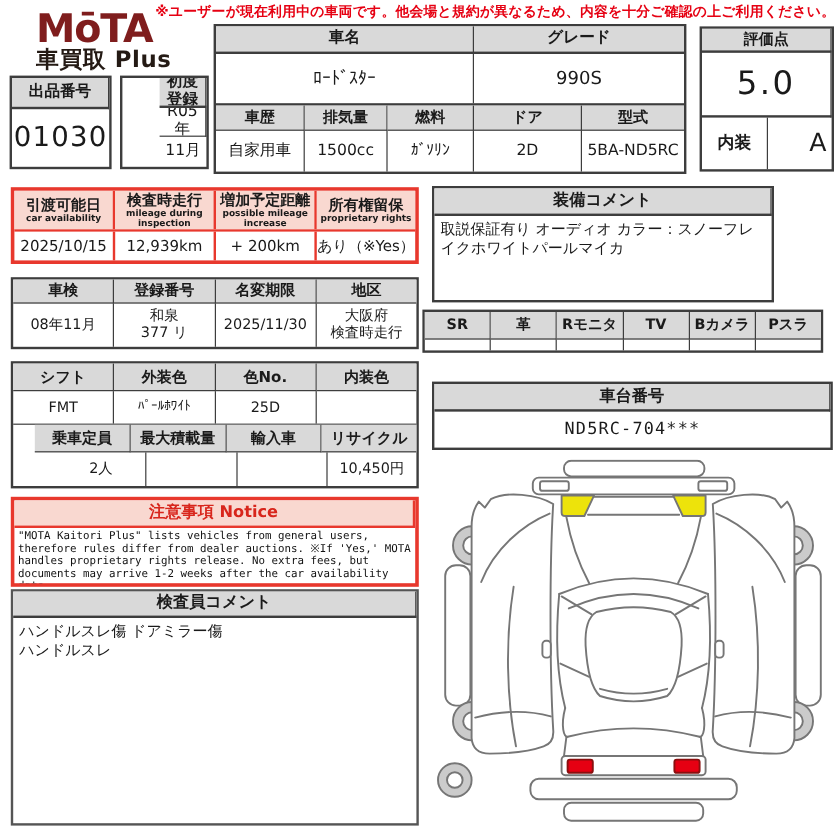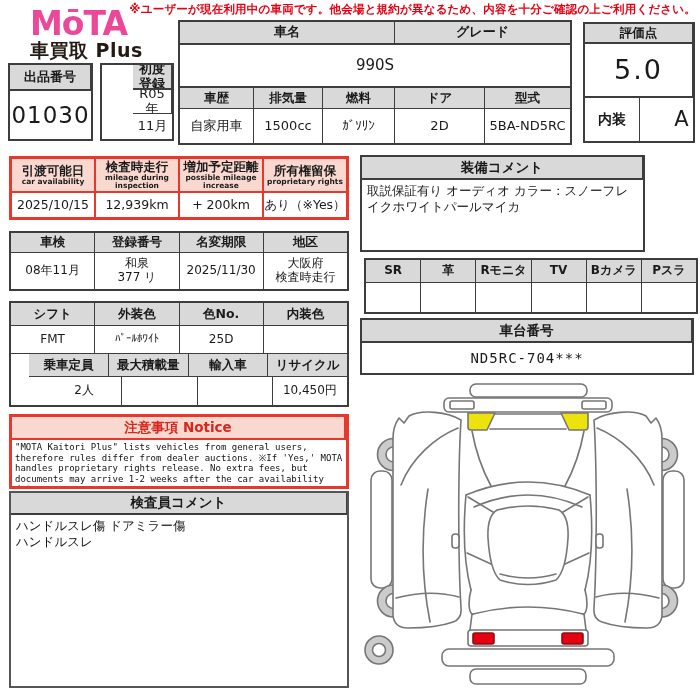--- a/index.html
+++ b/index.html
@@ -24,21 +24,21 @@
   
   .redtbl { position:absolute; border:3px solid var(--accent_red,#e8382d); background:#fff; display:flex; flex-direction:column; }
   .redtbl .c { border-right:2px solid var(--accent_red,#e8382d); }
   .redtbl .c:last-child { border-right:none; }
   .pink { background:var(--pink_bg,#f9d8d0); font-weight:bold; }
   .rbb { border-bottom:2px solid var(--accent_red,#e8382d); }
 
   .banner { position:absolute; top:2px; right:4px; font-size:11.5px; font-weight:bold;
             color:var(--banner_red,#e60012); letter-spacing:0.2px; }
 
-  .logo1 { font-size:33px; font-weight:900; letter-spacing:-1px; color:#ec4899; line-height:1.0; }
+  .logo1 { font-size:33px; font-weight:900; letter-spacing:-1px; color:#7f1d1d; line-height:1.0; }
   .logo2 { font-size:19px; font-weight:900; color:#241a14; line-height:1.1; letter-spacing:0.5px; }
 
   .sub-en { font-size:7.5px; font-weight:bold; line-height:1.05; }
   .lbl-jp { font-size:12.5px; font-weight:bold; line-height:1.1; }
 
   .notice-body { font-family:"DejaVu Sans Mono","Liberation Mono",monospace;
                  font-size:9px; line-height:1.18; text-align:left; padding:2px 3px; color:#111;
                  align-items:flex-start; justify-content:flex-start; }
   .comment-body { font-size:12.5px; text-align:left; padding:3px 5px; line-height:1.3;
                   align-items:flex-start; justify-content:flex-start; }
@@ -64,20 +64,21 @@
   <div class="c bb" style="height:24px; font-size:13px;">R05年</div>
   <div class="c" style="flex:1; font-size:13px;">11月</div>
 </div>
 
 <div class="tbl" style="left:178px; top:20px; width:394px; height:125px;">
   <div class="row" style="height:23px;">
     <div class="c hd bb2" style="width:215px; font-size:13px;">車名</div>
     <div class="c hd bb2" style="flex:1; font-size:13px;">グレード</div>
   </div>
   <div class="row bb2" style="height:43px;">
+    <div class="c" style="width:215px; font-size:15px;">ﾛｰﾄﾞｽﾀｰ</div>
     <div class="c" style="flex:1; font-size:15px;">990S</div>
   </div>
   <div class="row" style="height:21px;">
     <div class="c hd bb" style="width:74px; font-size:12.5px;">車歴</div>
     <div class="c hd bb" style="width:69px; font-size:12.5px;">排気量</div>
     <div class="c hd bb" style="width:72px; font-size:12.5px;">燃料</div>
     <div class="c hd bb" style="width:90px; font-size:12.5px;">ドア</div>
     <div class="c hd bb" style="flex:1; font-size:12.5px;">型式</div>
   </div>
   <div class="row" style="flex:1;">
@@ -190,21 +191,21 @@
     <span>ハンドルスレ傷 ドアミラー傷</span>
     <span>ハンドルスレ</span>
   </div>
 </div>
 
 <div class="tbl" style="left:360px; top:155px; width:285px; height:97px;">
   <div class="c hd bb2" style="height:23px; font-size:13.5px;">装備コメント</div>
   <div class="c comment-body" style="flex:1;">取説保証有り オーディオ カラー：スノーフレイクホワイトパールマイカ</div>
 </div>
 
-<div class="tbl" style="left:364px; top:258px; width:334px; height:56px;">
+<div class="tbl" style="left:352px; top:258px; width:334px; height:36px;">
   <div class="row" style="height:23px;">
     <div class="c hd bb" style="flex:1; font-size:12px;">SR</div>
     <div class="c hd bb" style="flex:1; font-size:12px;">革</div>
     <div class="c hd bb" style="flex:1; font-size:12px;">Rモニタ</div>
     <div class="c hd bb" style="flex:1; font-size:12px;">TV</div>
     <div class="c hd bb" style="flex:1; font-size:12px;">Bカメラ</div>
     <div class="c hd bb" style="flex:1; font-size:12px;">Pスラ</div>
   </div>
   <div class="row" style="flex:1;">
     <div class="c" style="flex:1;"></div>

